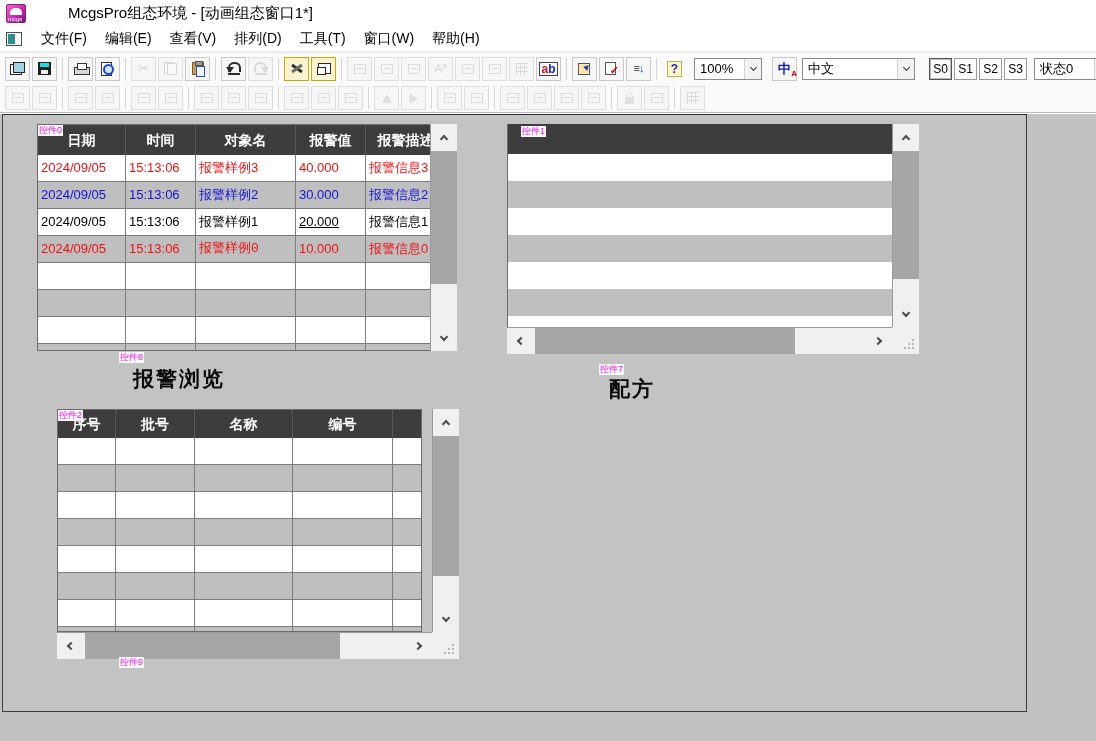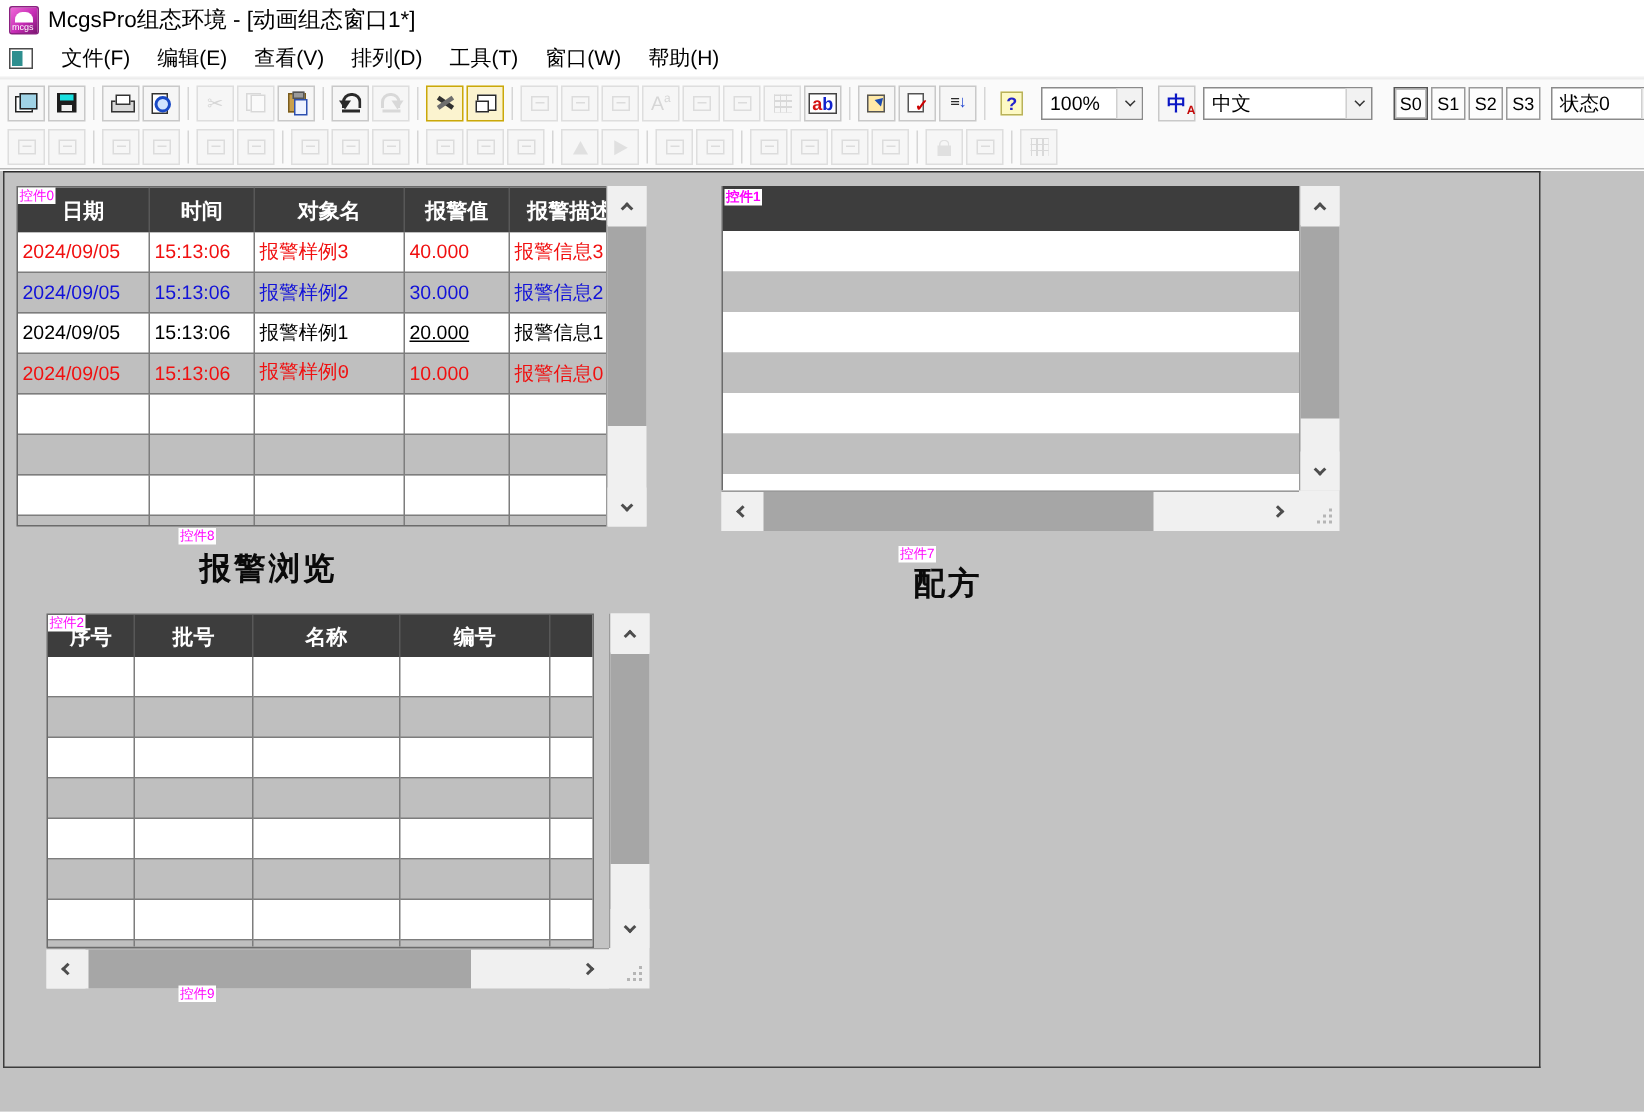--- a/index.html
+++ b/index.html
@@ -7,21 +7,21 @@
   body { font-family:"Liberation Sans", sans-serif; background:#ffffff; position:relative; }
 
   
   .titlebar { height:27px; background:#ffffff; display:flex; align-items:center; padding-left:6px; }
   .app-logo { width:20px; height:19px; margin-right:6px; border-radius:2px;
               background:linear-gradient(135deg,#f06ad8 0%,#c52bb4 55%,#7a1570 100%);
               position:relative; border:1px solid #8a2080; }
   .app-logo::before { content:""; position:absolute; left:3px; top:3px; width:12px; height:7px;
               background:#fff; border-radius:5px 5px 0 0; }
   .app-logo::after { content:"mcgs"; position:absolute; left:1px; bottom:0px; font-size:6px; color:#fff; letter-spacing:0; }
-  .titletext { font-size:15px; color:#000; }
+  .titletext { font-size:15px; color:#000;margin-left:36px; }
 
   
   .menubar { height:25px; background:#ffffff; display:flex; align-items:center; padding-left:6px; border-bottom:1px solid #f0f0f0; }
   .child-ico { width:16px; height:14px; border:1px solid #4c4c4c; background:#fff; margin-right:10px; position:relative; }
   .child-ico::before { content:""; position:absolute; left:1px; top:1px; bottom:1px; width:7px; background:#2e8f8f; }
   .menu-item { font-size:14px; color:#000; padding:2px 9px; cursor:default; }
 
   
   .toolbar { background:#fafafa; display:flex; align-items:center; padding-left:4px; }
   .tb1 { height:32px; border-top:1px solid #ececec; }
@@ -52,21 +52,21 @@
   .chev.sm { width:5px; height:5px; border-width:1.5px; border-color:#333; }
 
   
   .workspace { position:absolute; top:114px; left:0; width:1096px; height:627px; background:#c2c2c2; }
   .canvas { position:absolute; left:2px; top:0px; width:1025px; height:598px; background:#c3c3c3;
             border:1px solid #3c3c3c; border-top-color:#2c2c2c; }
 
   .chip { position:absolute; font-size:9px; color:#ff00ff; background:#ffffff; line-height:11px;
           padding:0 1px; z-index:5; white-space:nowrap; }
 
-  .ctl { position:absolute; background:#fff; }
+  .ctl { position:absolute; background:#fff;margin-left:26px; }
   .tblwrap { position:absolute; left:0; top:0; bottom:0; overflow:hidden; border:1px solid #6b6b6b; }
   .thead { display:flex; background:#3d3d3d; }
   .th { color:#fff; font-size:14px; font-weight:bold; text-align:center; border-right:1px solid #585858;
         white-space:nowrap; overflow:hidden; flex:none; }
   .trow { display:flex; }
   .trow .td { font-size:13px; border-right:1px solid #7d7d7d; border-bottom:1px solid #7d7d7d;
         padding-left:3px; white-space:nowrap; overflow:hidden; flex:none; }
   .rw { background:#ffffff; } .rg { background:#bfbfbf; }
 
   
@@ -418,21 +418,21 @@
       <div class="sb" style="bottom:0; left:0; width:100%; height:26px;">
             <span class="chev down"></span>
           </div>
     </div>
   </div>
 
   <div class="chip" style="left:116px; top:237px;">控件8</div>
   <div class="caption" style="left:130px; top:250px;font-family:Liberation Mono, monospace;">报警浏览</div>
 
   <div class="ctl" style="left:478px; top:9px; width:412px; height:230px; background:#c3c3c3;">
-    <div class="chip" style="left:2px; top:2px;font-weight:bold;">控件1</div>
+    <div class="chip" style="left:14px; top:2px;">控件1</div>
     <div style="position:absolute; left:0; top:0; width:385px; height:203px; overflow:hidden; border-left:1px solid #6b6b6b;">
       <div style="height:30px; background:#3d3d3d;"></div>
       <div style="height:27px; background:#ffffff;"></div>
       <div style="height:27px; background:#bfbfbf;"></div>
       <div style="height:27px; background:#ffffff;"></div>
       <div style="height:27px; background:#bfbfbf;"></div>
       <div style="height:27px; background:#ffffff;"></div>
       <div style="height:27px; background:#bfbfbf;"></div>
       <div style="height:27px; background:#ffffff;"></div>
     </div>

